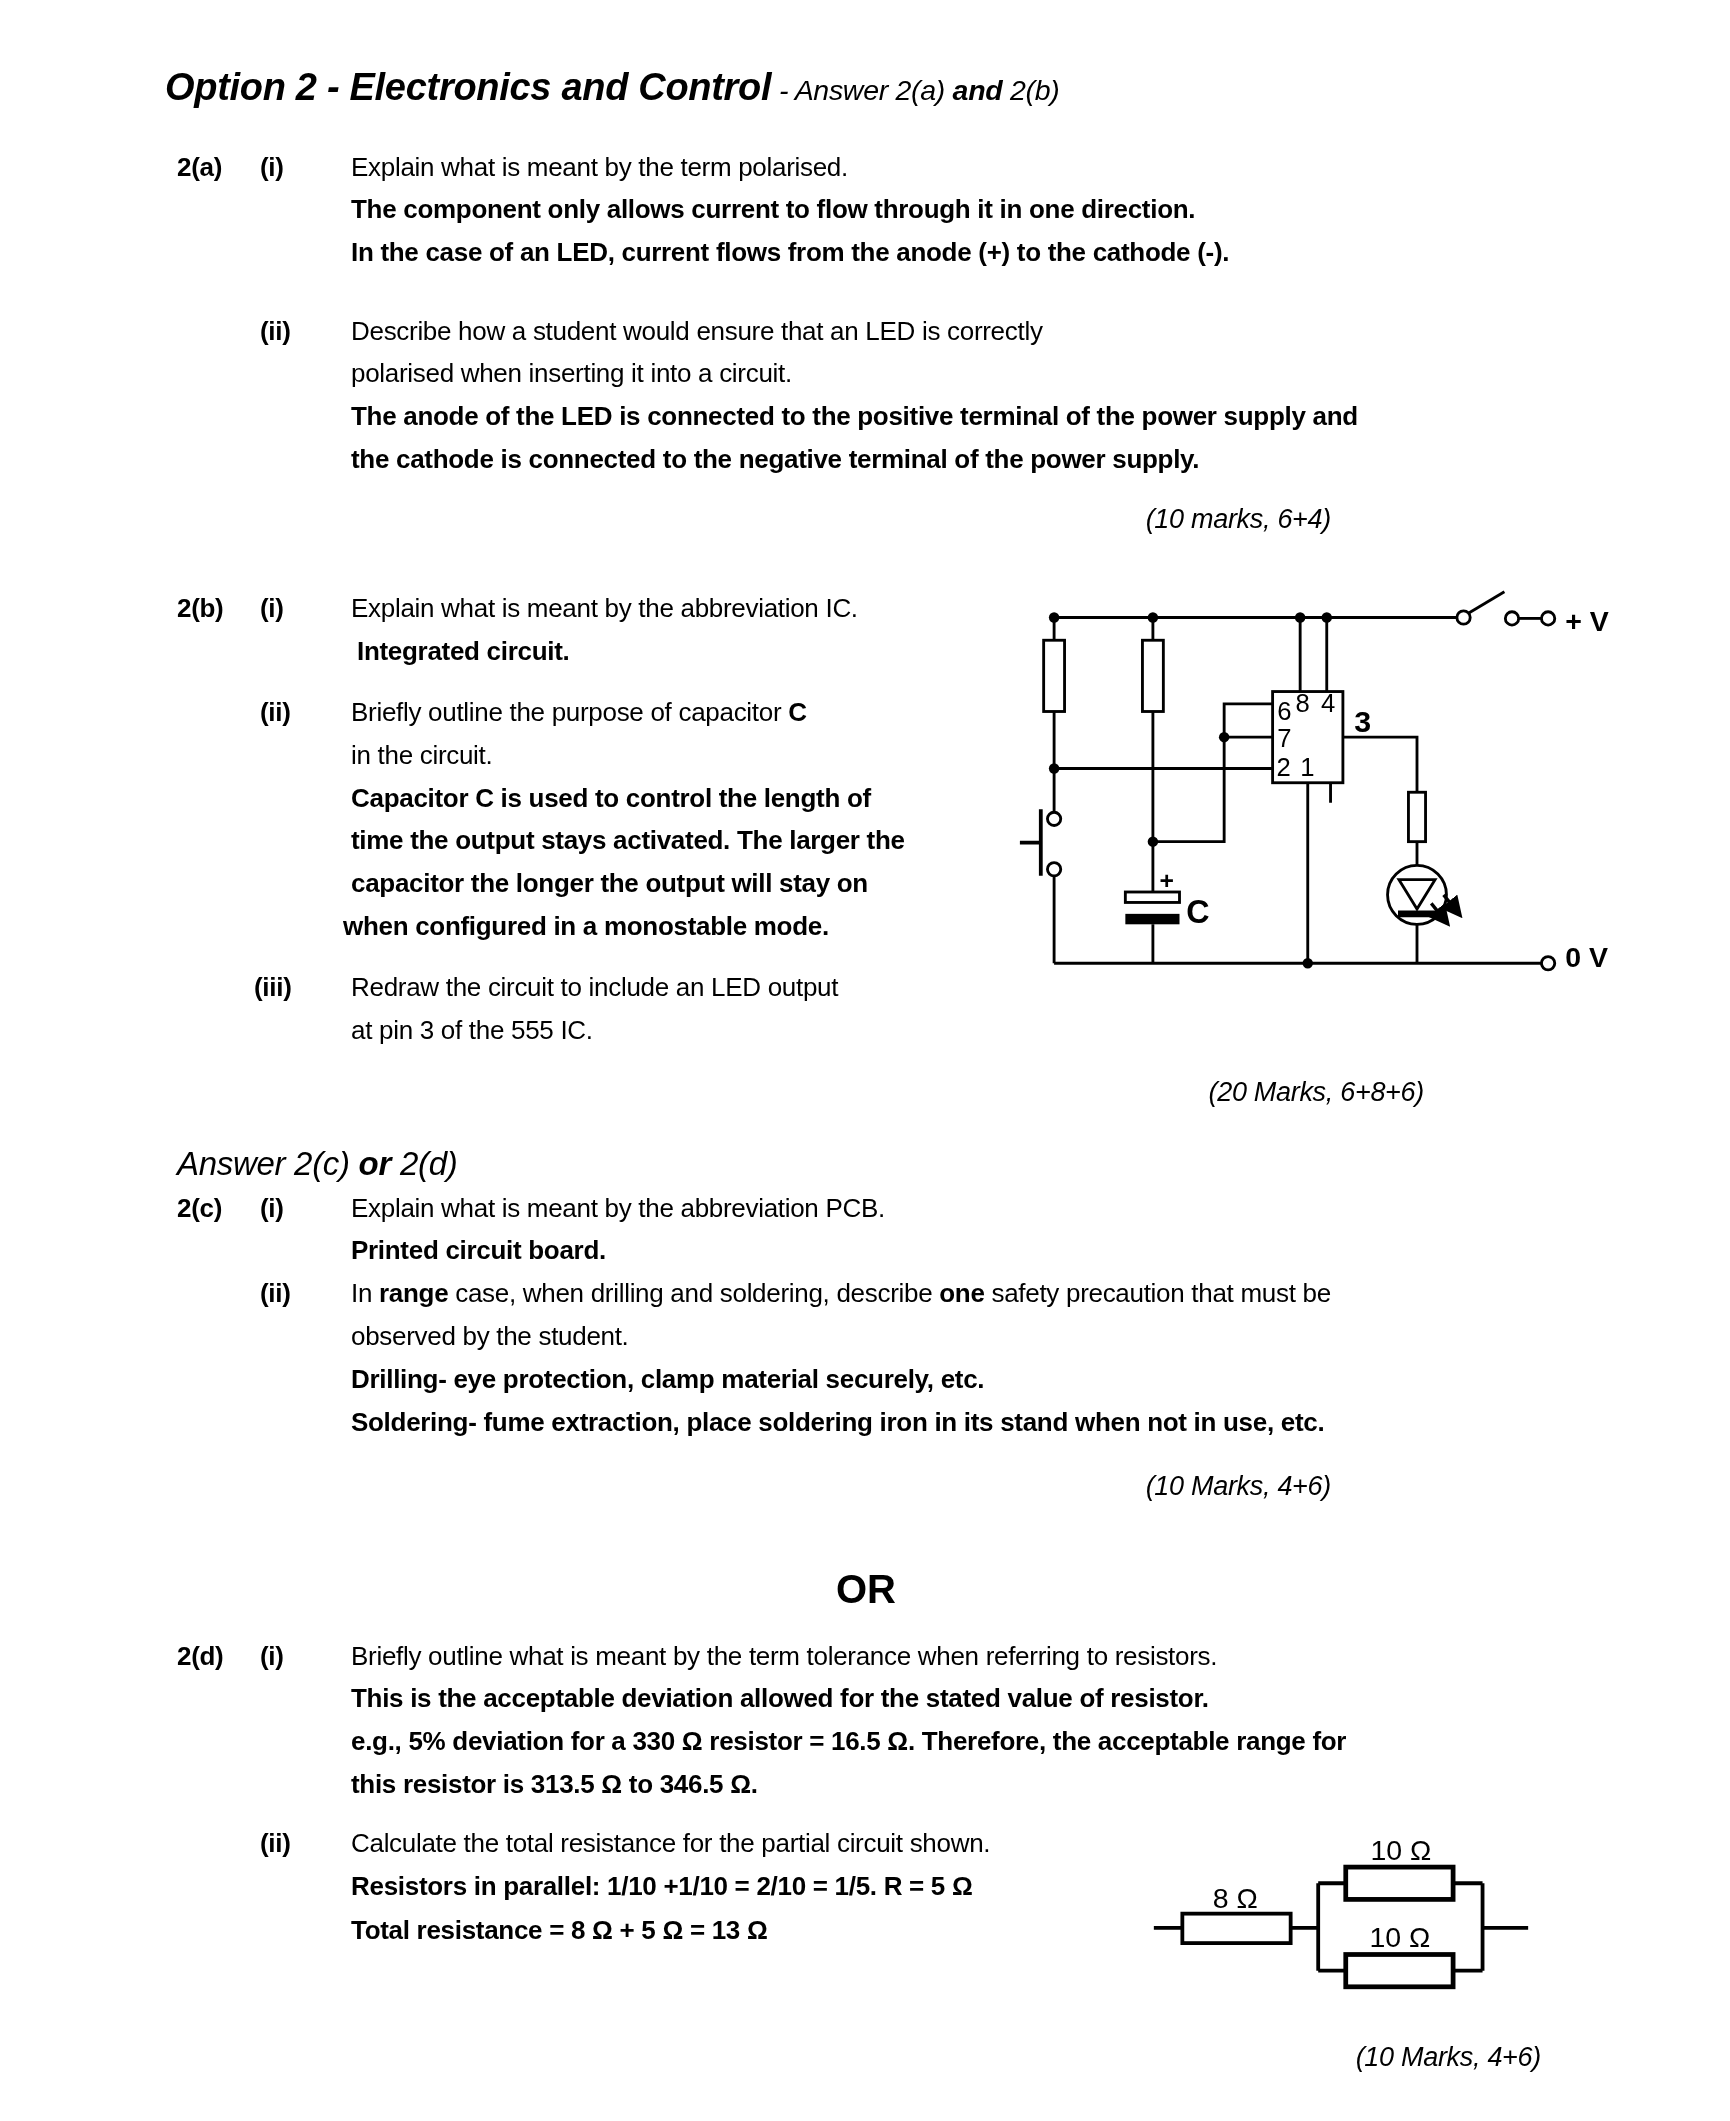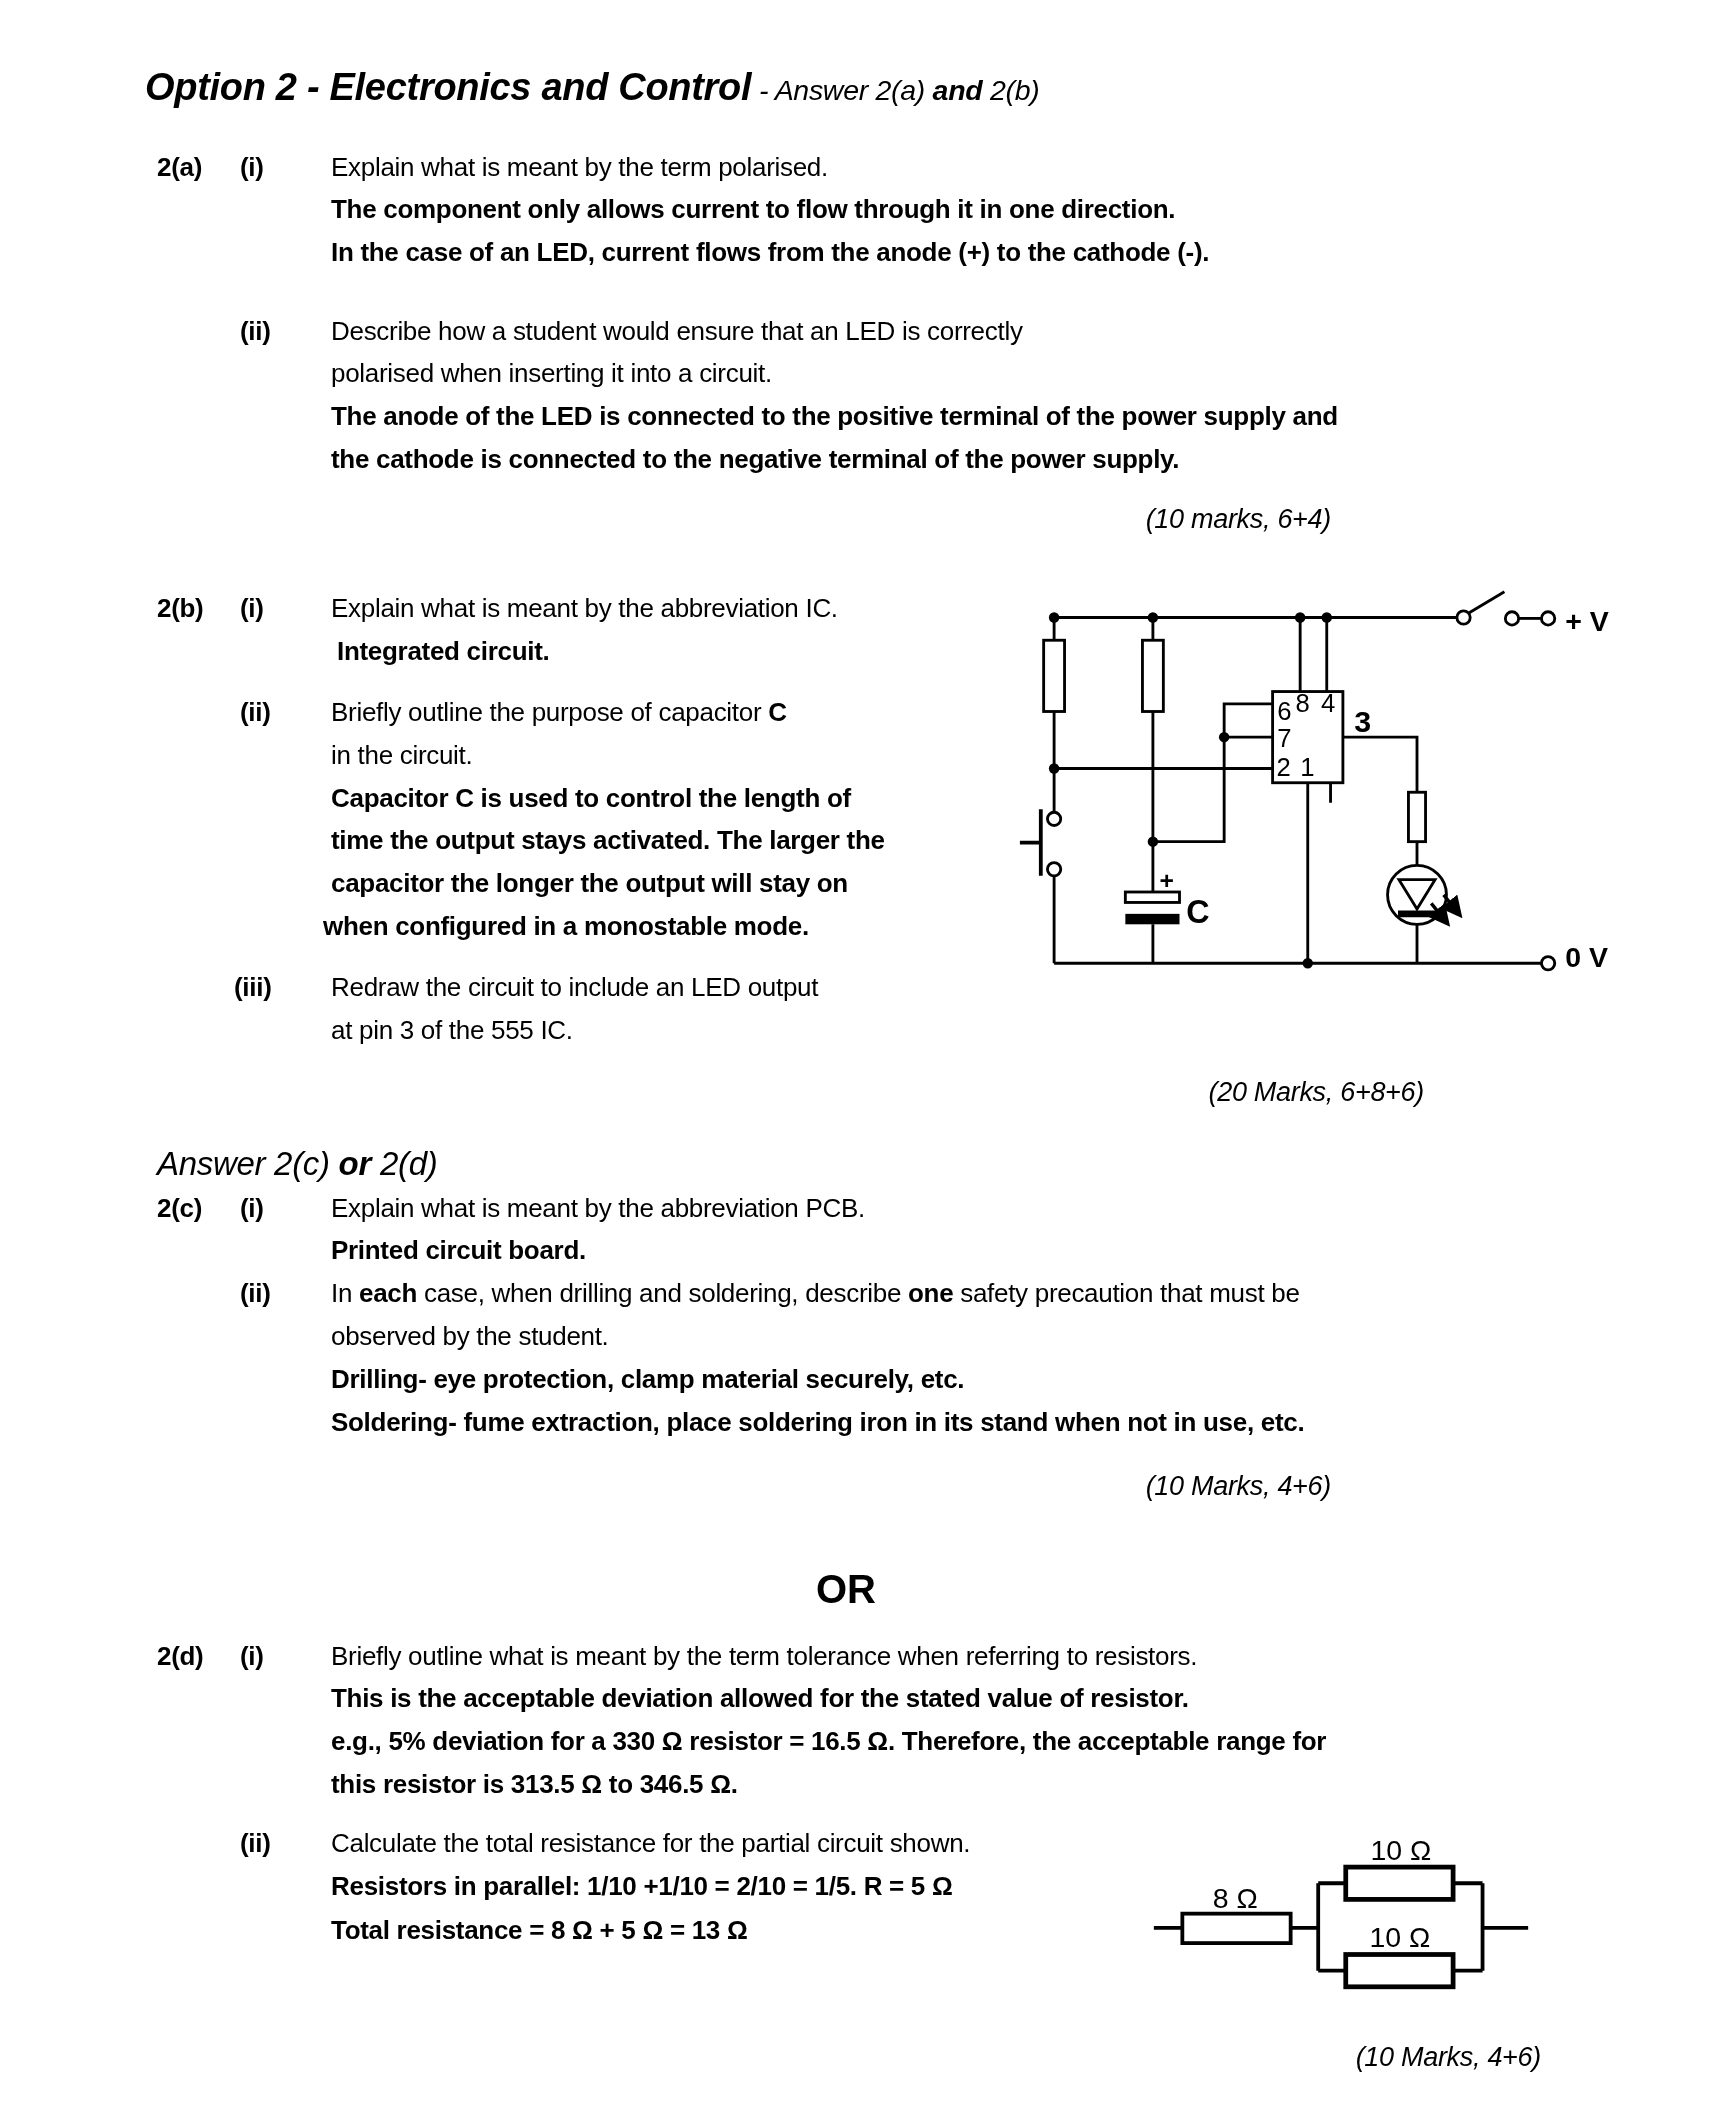--- a/index.html
+++ b/index.html
@@ -1,18 +1,18 @@
 <!DOCTYPE html>
 <html style="font-size:15px"><head>
 <meta charset="utf-8">
 <style>
   html,body{margin:0;padding:0;background:#fff;}
   .page{position:relative;width:1730px;height:2122px;background:#ffffff;overflow:hidden;
         font-family:"Liberation Sans",sans-serif;color:#000;}
-  .line{position:absolute;white-space:nowrap;font-size:26px;line-height:1;letter-spacing:-0.3px;}
+  .line{position:absolute;white-space:nowrap;font-size:26px;line-height:1;letter-spacing:-0.3px;margin-left:20px;}
   .b{font-weight:bold;}
   .it{font-style:italic;}
   .marks{font-style:italic;font-size:27px;}
   .title-main{font-weight:bold;font-style:italic;font-size:38px;}
   .title-sub{font-style:italic;font-size:28.5px;}
   .or-divider{font-weight:bold;font-size:40px;letter-spacing:0;}
   svg text{font-family:"Liberation Sans",sans-serif;}
 </style>
 </head>
 <body>
@@ -125,21 +125,21 @@
   </svg>
 
   <div class="line it" style="left:157px;top:1147px;font-size:33px;"><span>Answer 2(c) </span><span class="b">or</span><span> 2(d)</span></div>
 
   <div class="line b" style="left:157px;top:1195px;">2(c)</div>
   <div class="line b" style="left:240px;top:1195px;">(i)</div>
   <div class="line" style="left:331px;top:1195px;">Explain what is meant by the abbreviation PCB.</div>
   <div class="line b" style="left:331px;top:1237px;">Printed circuit board.</div>
 
   <div class="line b" style="left:240px;top:1280px;">(ii)</div>
-  <div class="line" style="left:331px;top:1280px;"><span>In </span><span class="b">each</span><span> case, when drilling and soldering, describe </span><span class="b">one</span><span> safety precaution that must be</span></div>
+  <div class="line" style="left:331px;top:1280px;"><span>In </span><span class="b">range</span><span> case, when drilling and soldering, describe </span><span class="b">one</span><span> safety precaution that must be</span></div>
   <div class="line" style="left:331px;top:1323px;">observed by the student.</div>
   <div class="line b" style="left:331px;top:1366px;">Drilling- eye protection, clamp material securely, etc.</div>
   <div class="line b" style="left:331px;top:1409px;">Soldering- fume extraction, place soldering iron in its stand when not in use, etc.</div>
   <div class="line marks" style="right:399px;top:1473px;">(10 Marks, 4+6)</div>
 
   <div class="line or-divider" style="left:816px;top:1569px;">OR</div>
 
   <div class="line b" style="left:157px;top:1643px;">2(d)</div>
   <div class="line b" style="left:240px;top:1643px;">(i)</div>
   <div class="line" style="left:331px;top:1643px;">Briefly outline what is meant by the term tolerance when referring to resistors.</div>

